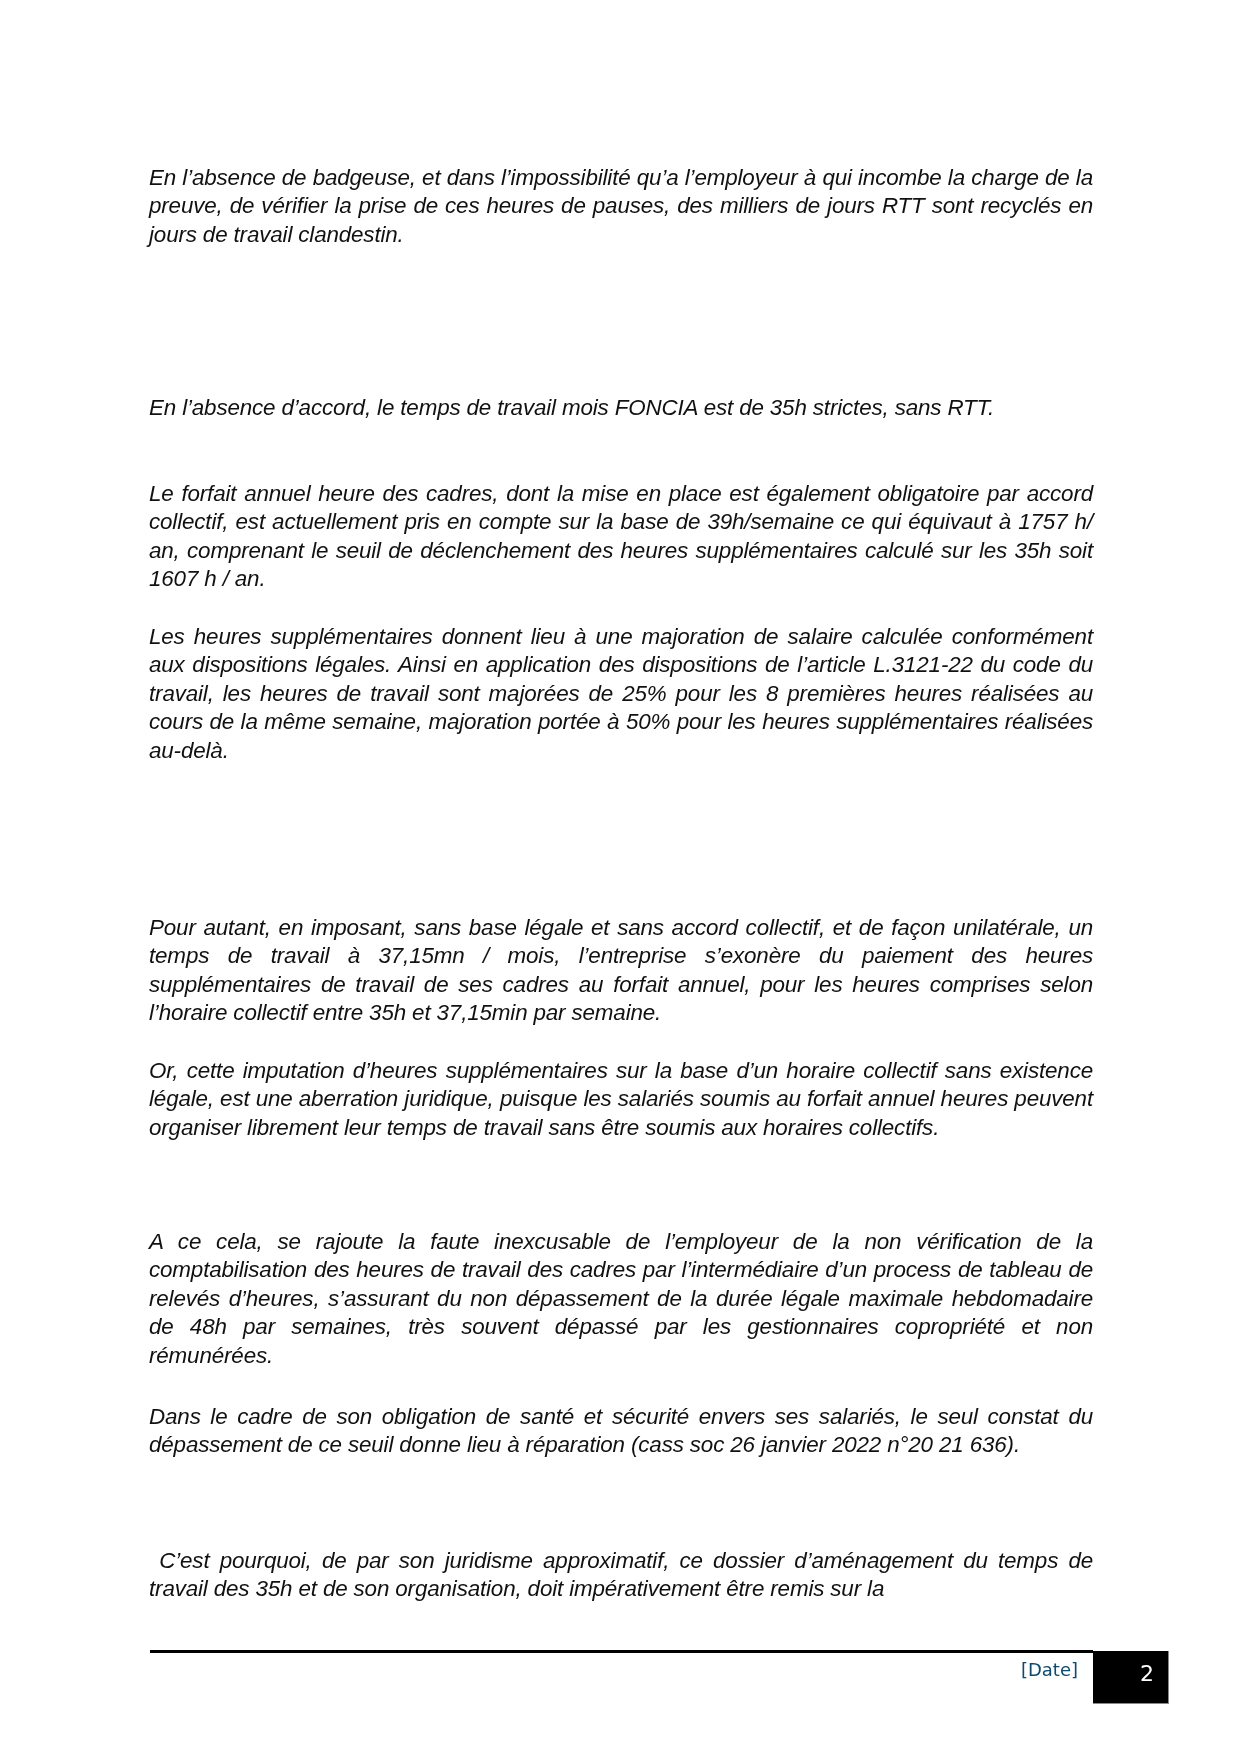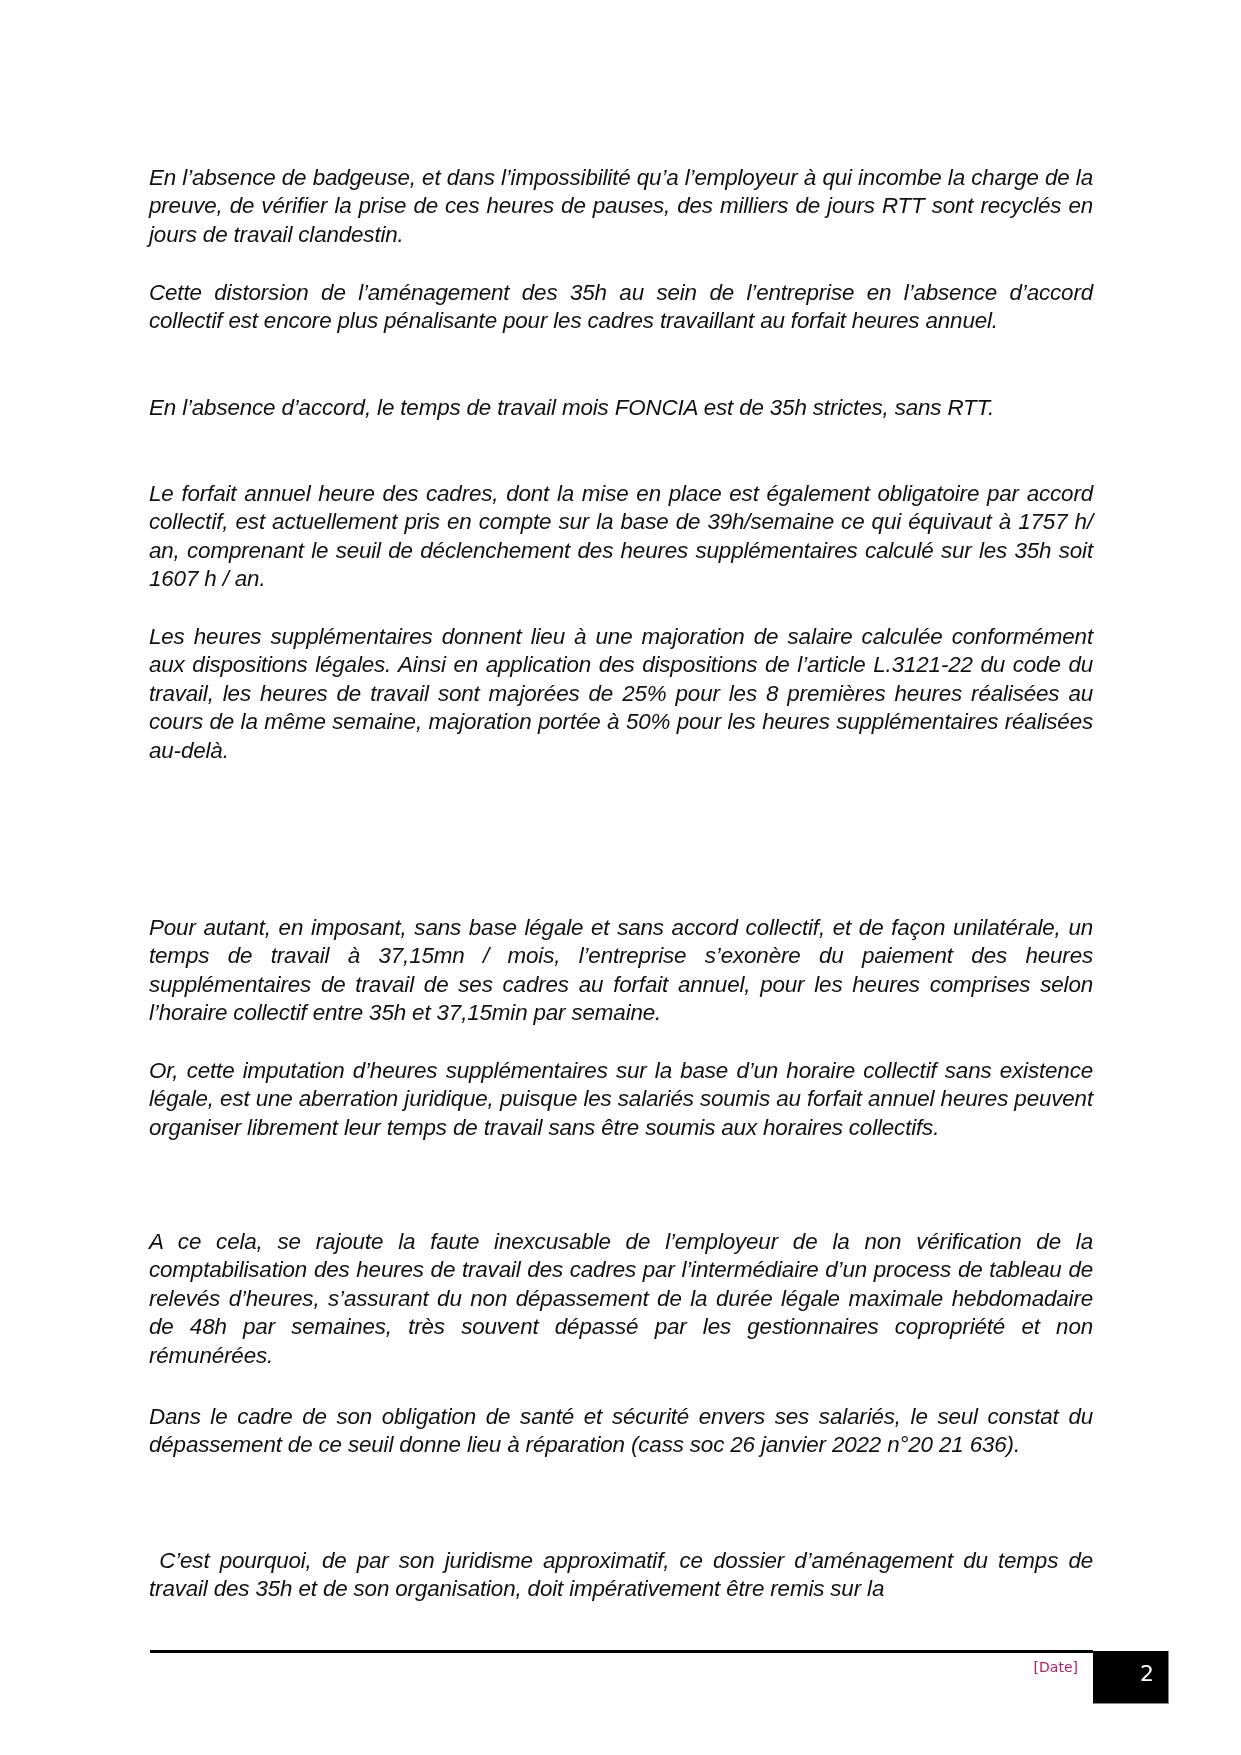--- a/index.html
+++ b/index.html
@@ -8,37 +8,36 @@
   .para {
     position:absolute; left:149px; width:944px;
     font-family:"Liberation Sans", sans-serif; font-style:italic;
     font-size:22.4px; line-height:28.4px; color:#111;
     text-align:justify; margin:0;
     letter-spacing:-0.15px;
   }
   .footer-rule { position:absolute; left:150px; top:1636px; width:943px; height:3px; background:#000; }
   .footer-date {
     position:absolute; left:1010px; top:1645px; width:68px; text-align:right;
-    font-family:"DejaVu Sans", sans-serif; font-size:14px; color:#be185d;
+    font-family:"DejaVu Sans", sans-serif; font-size:18px; color:#0c4a6e;
   }
   .footer-pagebox {
     position:absolute; left:1093px; top:1637px; width:75px; height:52px; background:#000;
     border-right:1px solid #888; border-bottom:1px solid #888;
   }
   .footer-pagenum {
     position:absolute; right:14px; top:10px;
     font-family:"DejaVu Sans", sans-serif; font-size:22px; color:#fff;
   }
 </style>
 </head>
 <body>
 
 <div class="page">
   <p class="para" style="top:150px;">En l’absence de badgeuse, et dans l’impossibilité qu’a l’employeur à qui incombe la charge de la preuve, de vérifier la prise de ces heures de pauses, des milliers de jours RTT sont recyclés en jours de travail clandestin.</p>
-  <p class="para" style="top:265px;">Cette distorsion de l’aménagement des 35h au sein de l’entreprise en l’absence d’accord collectif est encore plus pénalisante pour les cadres travaillant au forfait heures annuel.</p>
   <p class="para" style="top:380px;">En l’absence d’accord, le temps de travail mois FONCIA est de 35h strictes, sans RTT.</p>
   <p class="para" style="top:466px;">Le forfait annuel heure des cadres, dont la mise en place est également obligatoire par accord collectif, est actuellement pris en compte sur la base de 39h/semaine ce qui équivaut à 1757 h/ an, comprenant le seuil de déclenchement des heures supplémentaires calculé sur les 35h soit 1607 h / an.</p>
   <p class="para" style="top:609px;">Les heures supplémentaires donnent lieu à une majoration de salaire calculée conformément aux dispositions légales. Ainsi en application des dispositions de l’article L.3121-22 du code du travail, les heures de travail sont majorées de 25% pour les 8 premières heures réalisées au cours de la même semaine, majoration portée à 50% pour les heures supplémentaires réalisées au-delà.</p>
   <p class="para" style="top:900px;font-style:italic;">Pour autant, en imposant, sans base légale et sans accord collectif, et de façon unilatérale, un temps de travail à 37,15mn / mois, l’entreprise s’exonère du paiement des heures supplémentaires de travail de ses cadres au forfait annuel, pour les heures comprises selon l’horaire collectif entre 35h et 37,15min par semaine.</p>
   <p class="para" style="top:1043px;">Or, cette imputation d’heures supplémentaires sur la base d’un horaire collectif sans existence légale, est une aberration juridique, puisque les salariés soumis au forfait annuel heures peuvent organiser librement leur temps de travail sans être soumis aux horaires collectifs.</p>
   <p class="para" style="top:1214px;">A ce cela, se rajoute la faute inexcusable de l’employeur de la non vérification de la comptabilisation des heures de travail des cadres par l’intermédiaire d’un process de tableau de relevés d’heures, s’assurant du non dépassement de la durée légale maximale hebdomadaire de 48h par semaines, très souvent dépassé par les gestionnaires copropriété et non rémunérées.</p>
   <p class="para" style="top:1389px;">Dans le cadre de son obligation de santé et sécurité envers ses salariés, le seul constat du dépassement de ce seuil donne lieu à réparation (cass soc 26 janvier 2022 n°20 21 636).</p>
   <p class="para" style="top:1533px; white-space:pre-wrap;"> C’est pourquoi, de par son juridisme approximatif, ce dossier d’aménagement du temps de travail des 35h et de son organisation, doit impérativement être remis sur la</p>
 
   <div class="footer-rule"></div>

